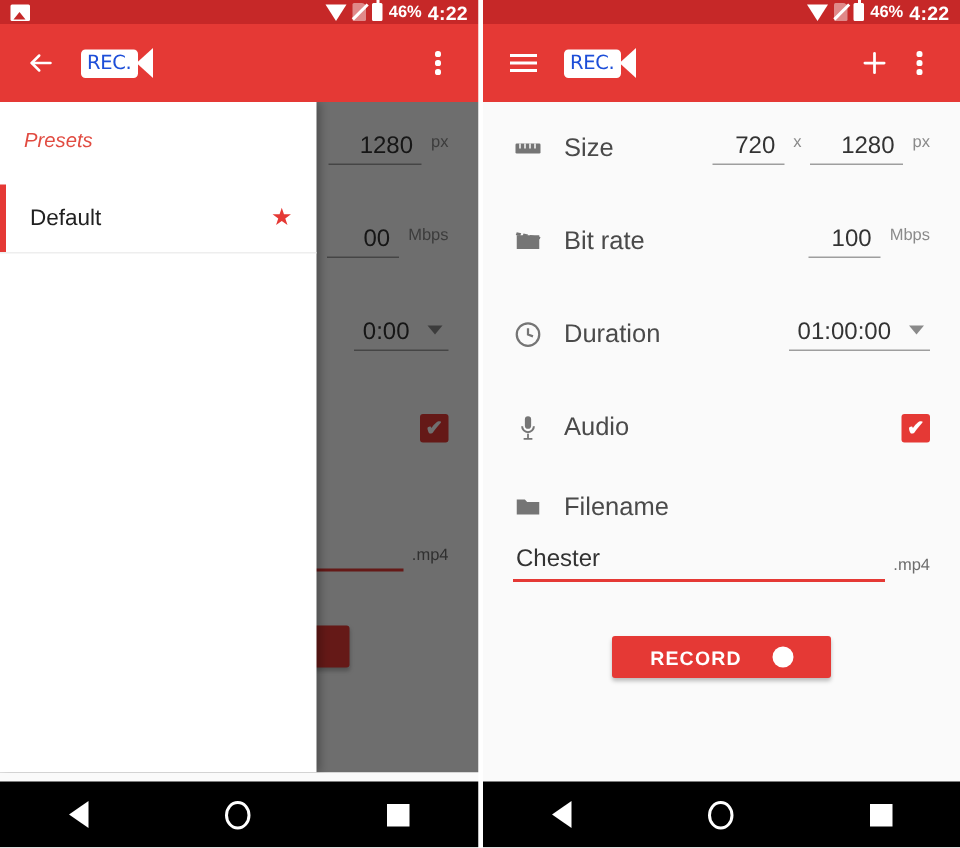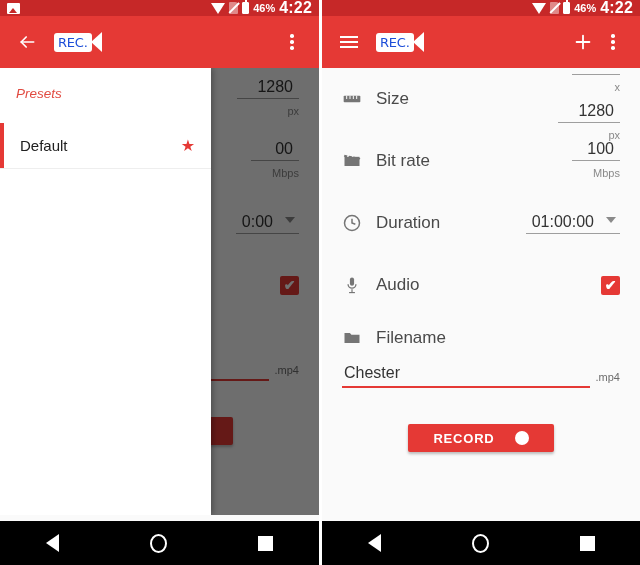--- a/index.html
+++ b/index.html
@@ -23,21 +23,21 @@
   .statusbar {
     position: relative;
     height: 16px; width: 100%;
     background: #c62828;
     display: flex; align-items: center;
     padding: 0 7px;
     color: #ffffff;
   }
   .sb-left { display: flex; align-items: center; gap: 4px; flex: 1; }
   .sb-right { display: flex; align-items: center; gap: 4px; }
-  .sb-text { font-size: 16px; font-weight: bold; letter-spacing: .2px; color:#fff; }
+  .sb-text { font-size: 13px; font-weight: bold; letter-spacing: .2px; color:#fff; }
   .sb-pct { font-size: 11px; font-weight: bold; color:#fff; }
   .ico-img {
     width: 13px; height: 11px; background: #ffffff;
     border-radius: 1px; position: relative; overflow: hidden;
   }
   .ico-img::after {
     content: ""; position: absolute; left: 2px; bottom: 1px;
     width: 0; height: 0;
     border-left: 4px solid transparent; border-right: 4px solid transparent;
     border-bottom: 5px solid #c62828;
@@ -110,21 +110,21 @@
   }
   .row-icon {
     width: 26px; flex: none; display: flex;
     align-items: center; justify-content: flex-start;
     color: #757575;
   }
   .row-label {
     font-size: 17px; color: #4a4a4a; margin-left: 8px;
     font-family: "Liberation Sans", sans-serif;
   }
-  .row-fields { margin-left: auto; display: flex; align-items: flex-end; gap: 6px; flex-direction: column; }
+  .row-fields { margin-left: auto; display: flex; gap: 6px; }
   .field {
     border-bottom: 1px solid #9e9e9e;
     padding: 0 6px 2px 6px;
     font-size: 16px; color: #333;
     text-align: right; min-width: 48px;
   }
   .field.wide { min-width: 62px; }
   .unit { font-size: 11px; color: #8a8a8a; padding-bottom: 3px; }
   .mult { font-size: 11px; color: #8a8a8a; padding-bottom: 3px; }
   .field-dd {

